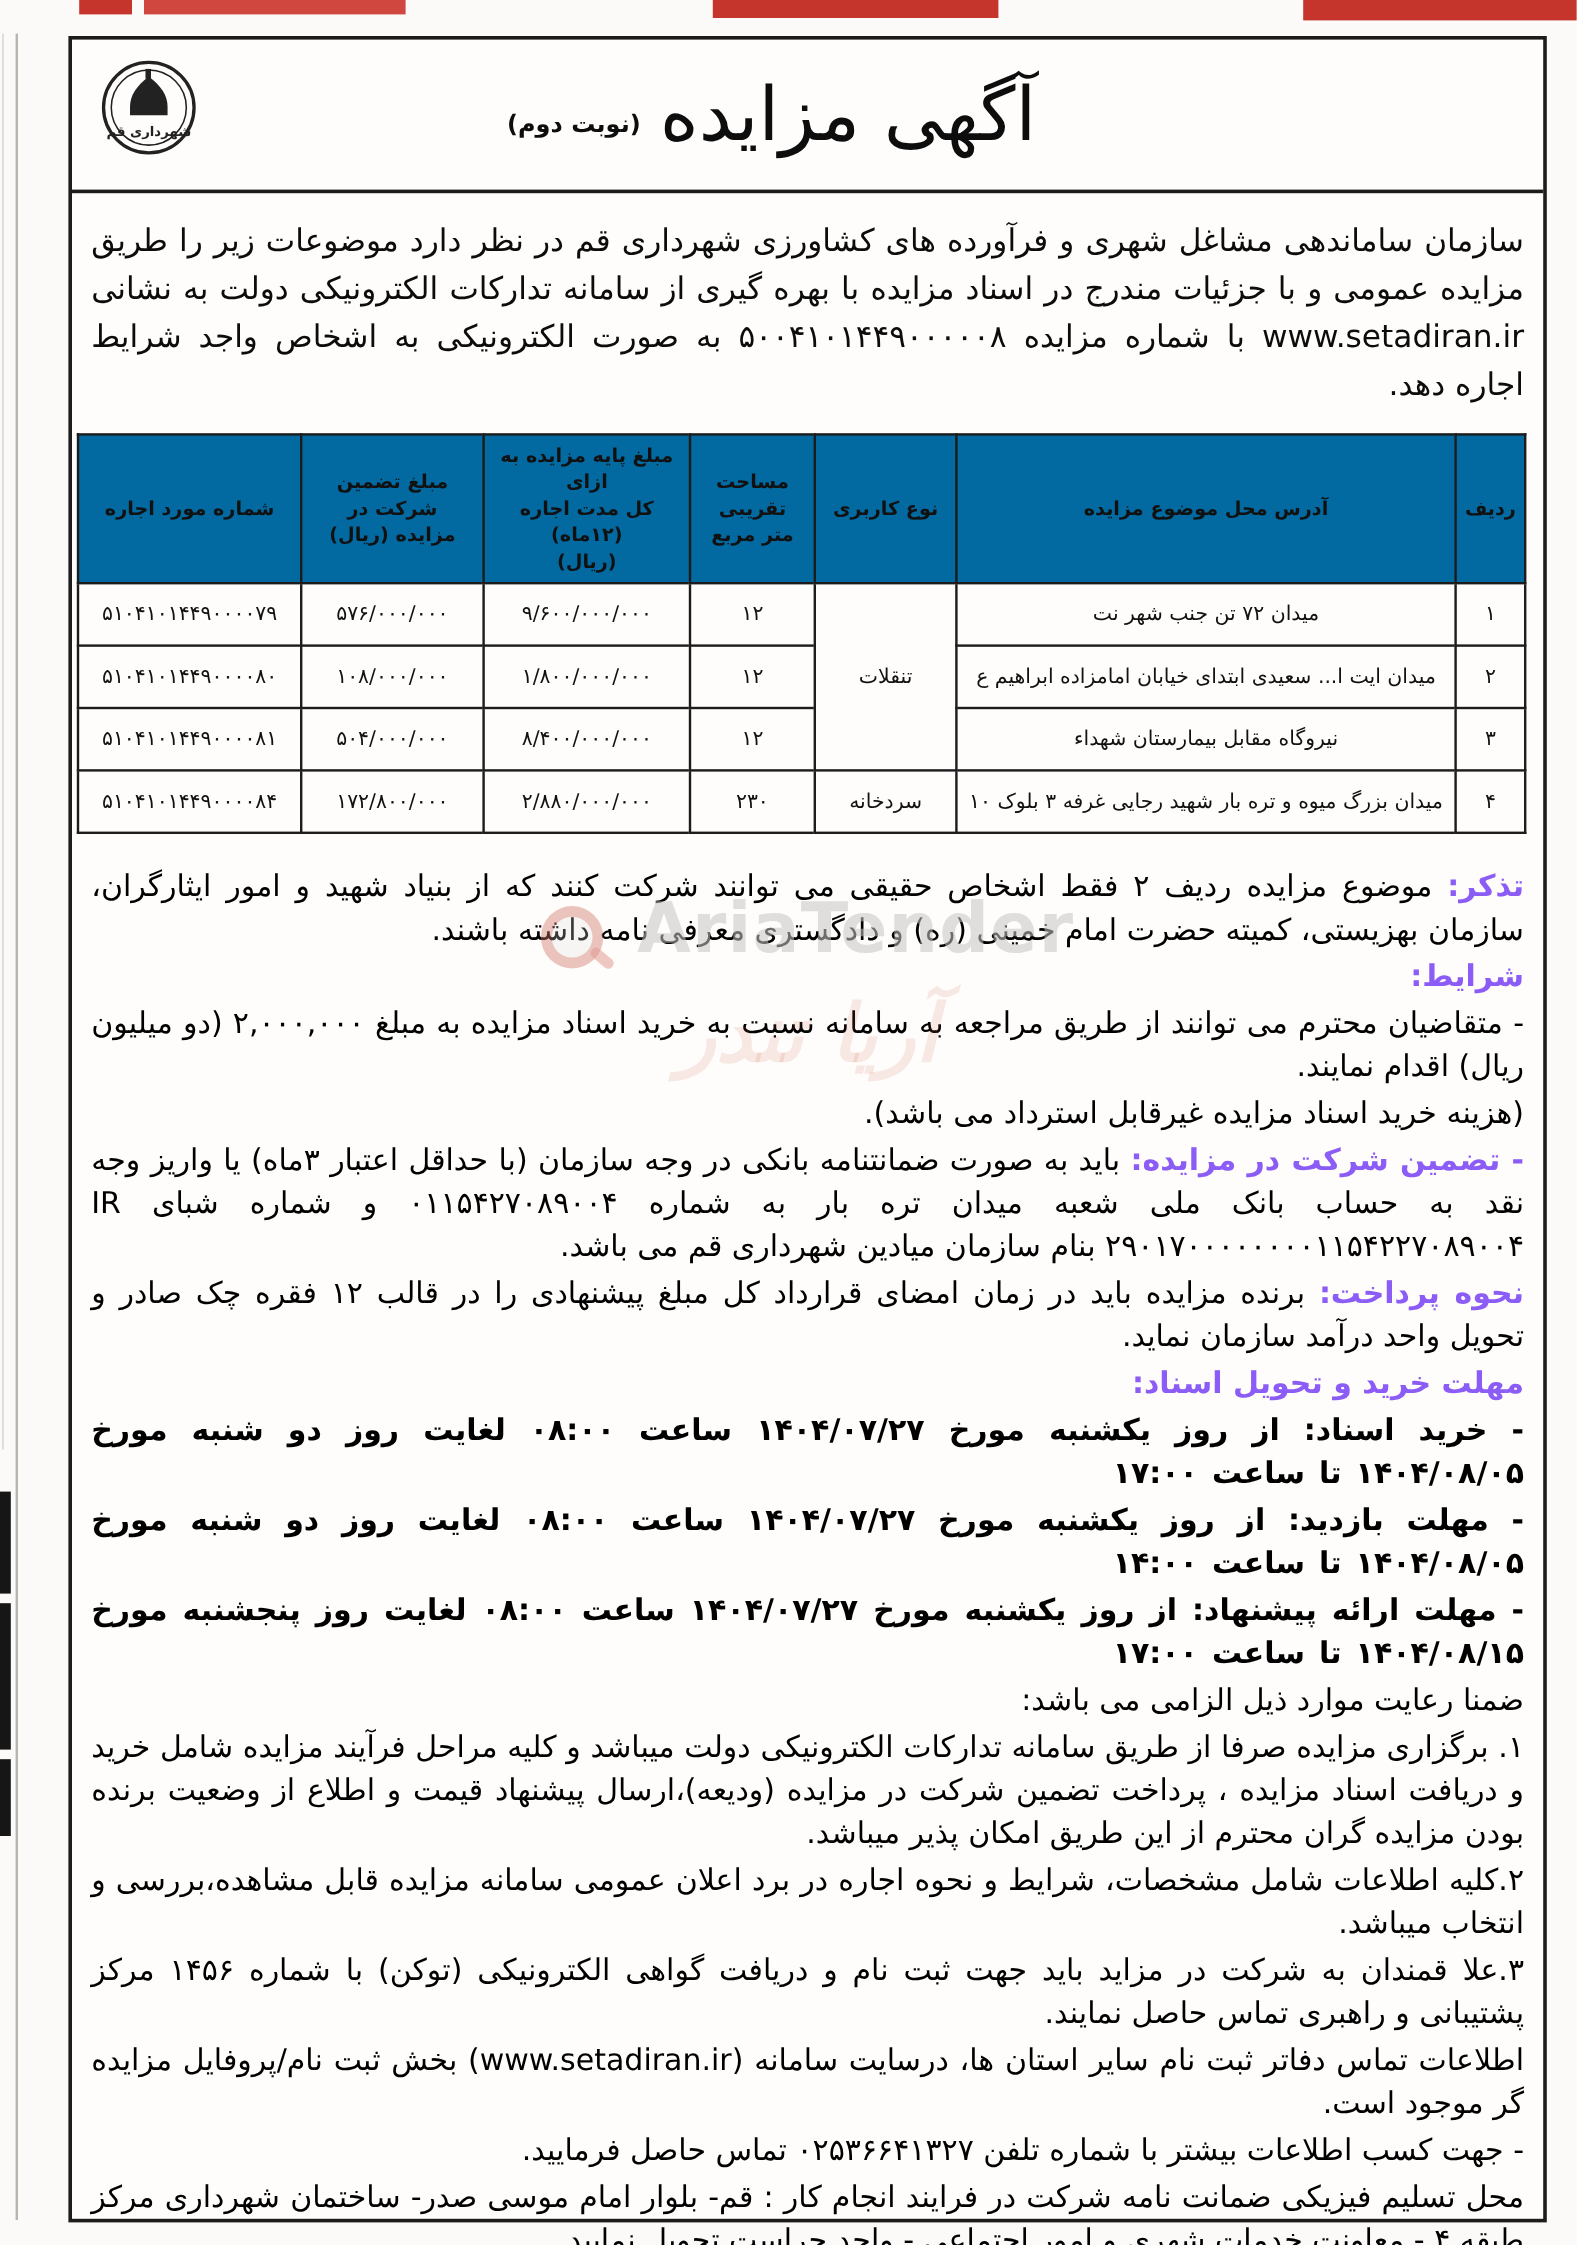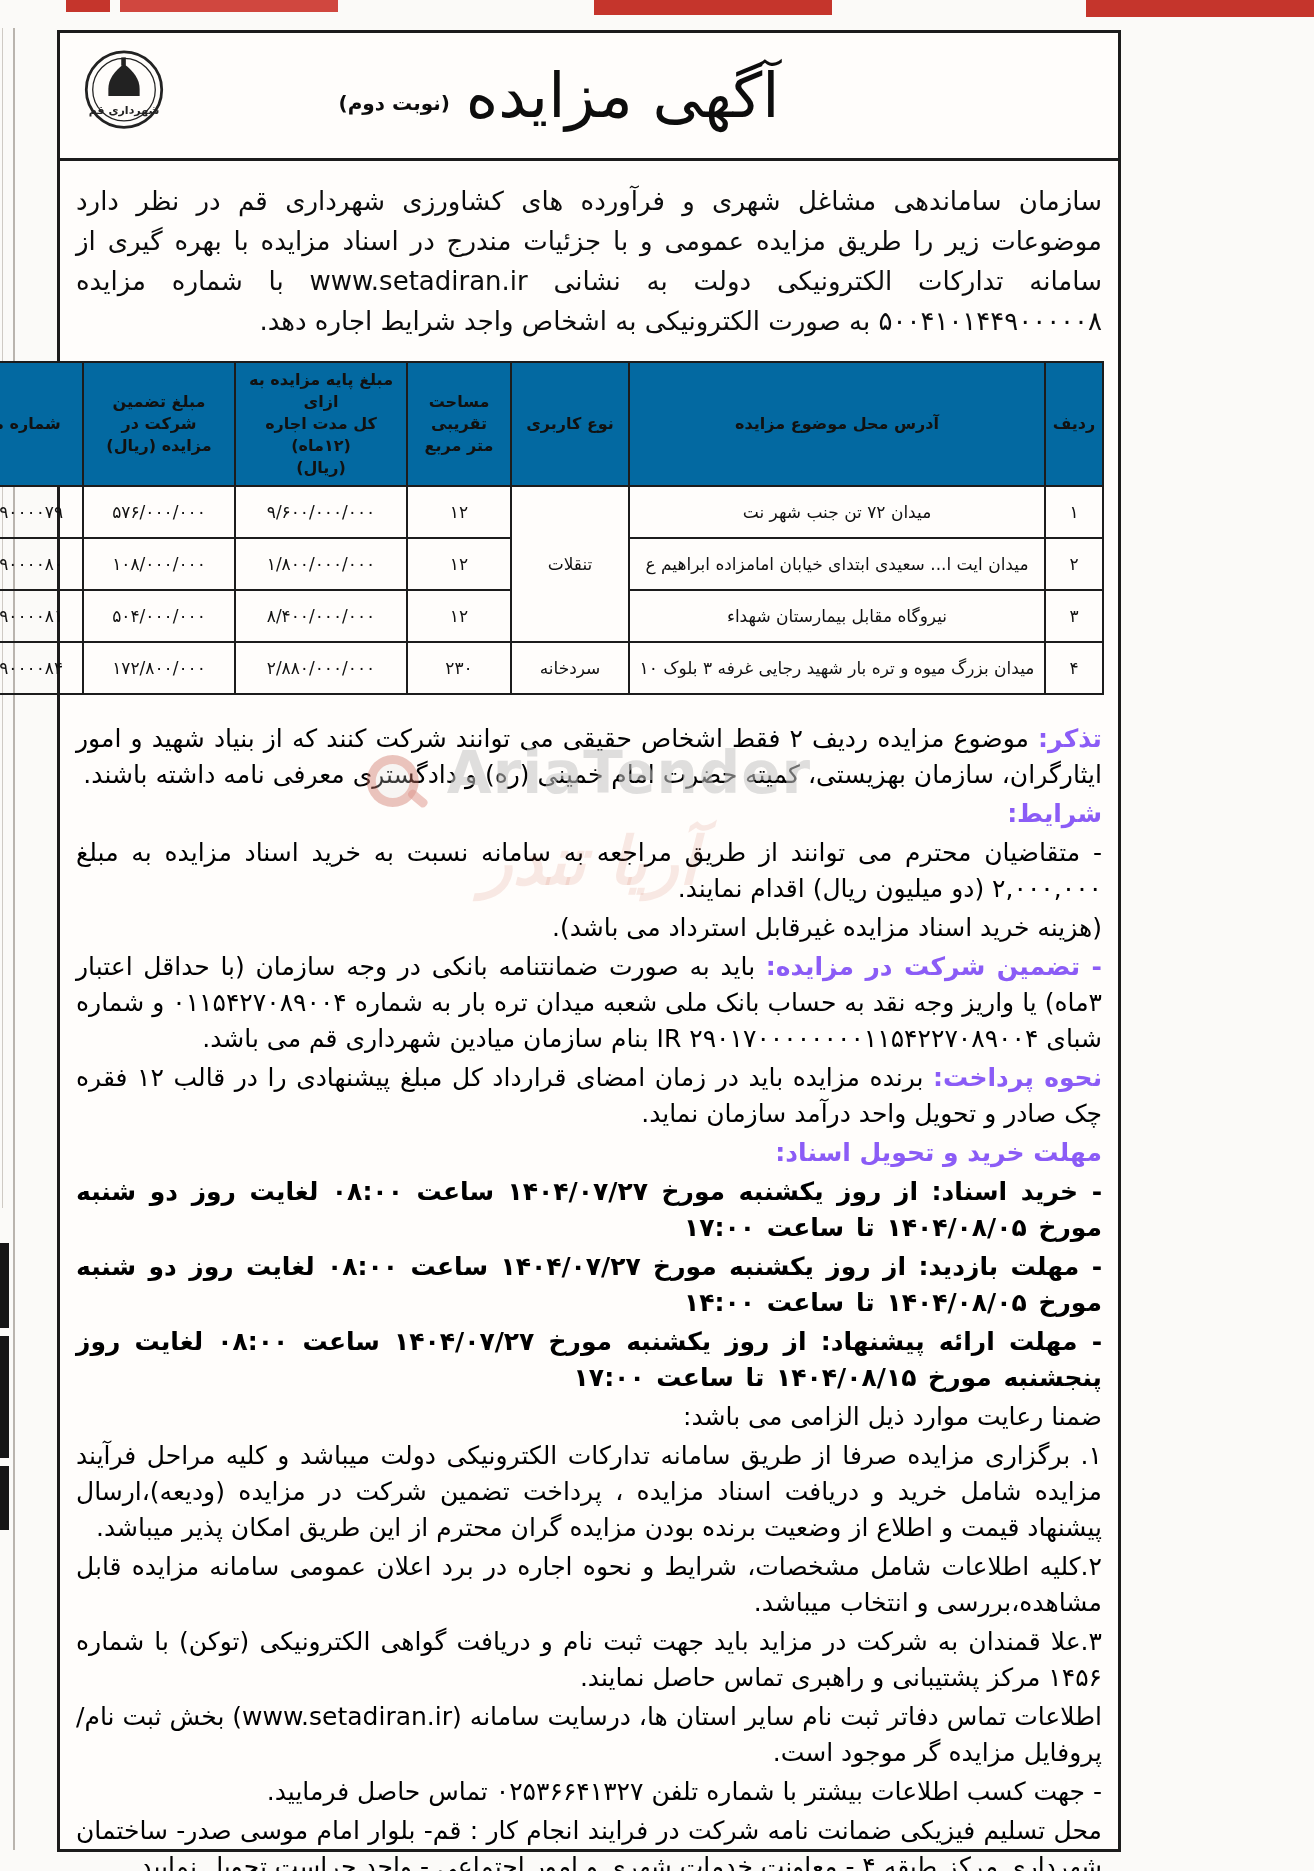--- a/index.html
+++ b/index.html
@@ -18,21 +18,21 @@
   .mast-4 { left:1086px;width:228px; height:17px; background:#c5352c; }
   .edge-line { position:absolute; left:13px; top:28px; width:2px; height:1822px; background:#b9b4ae; }
   .edge-line2 { position:absolute; left:2px; top:28px; width:1px; height:1180px; background:#cfcac4; }
   .edge-block { position:absolute; left:0; width:9px; background:#161616; }
   .edge-block-1 { top:1243px; height:85px; }
   .edge-block-2 { top:1336px; height:122px; }
   .edge-block-3 { top:1466px; height:64px; }
 
   
   .frame {
-    position:absolute; left:57px; top:30px; width:1064px; height:1822px;
+    position:absolute; left:57px; top:30px; width:1232px; height:1822px;
     border:3px solid #1c1c1c; background:#fffdfb; direction:rtl;
   }
 
   .header {
     position:relative; height:128px; border-bottom:3px solid #1c1c1c;
     display:flex; align-items:center; justify-content:center;
   }
   .logo { position:absolute; left:18px; top:12px; }
   .title-wrap { display:flex; align-items:center; gap:16px; direction:rtl; padding-right:60px; }
   .title { font-size:62px; font-weight:normal; color:#0d0d0d; }

